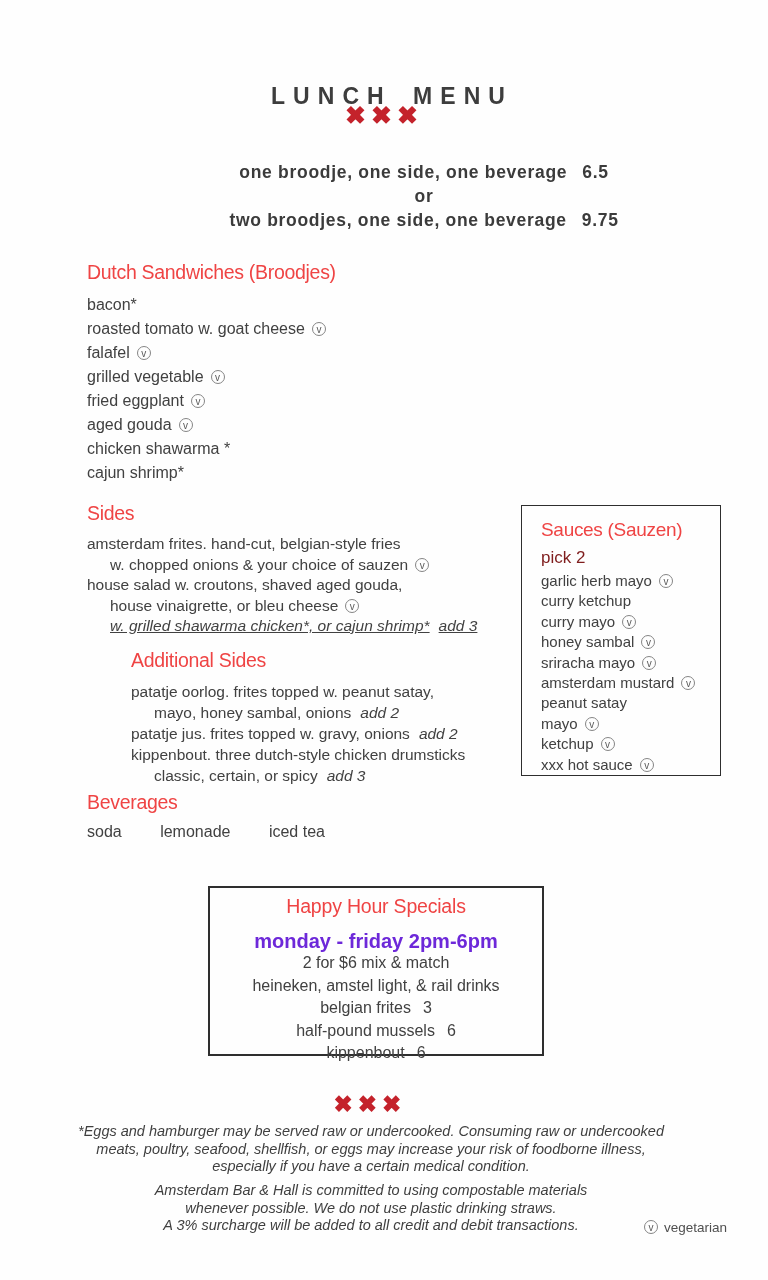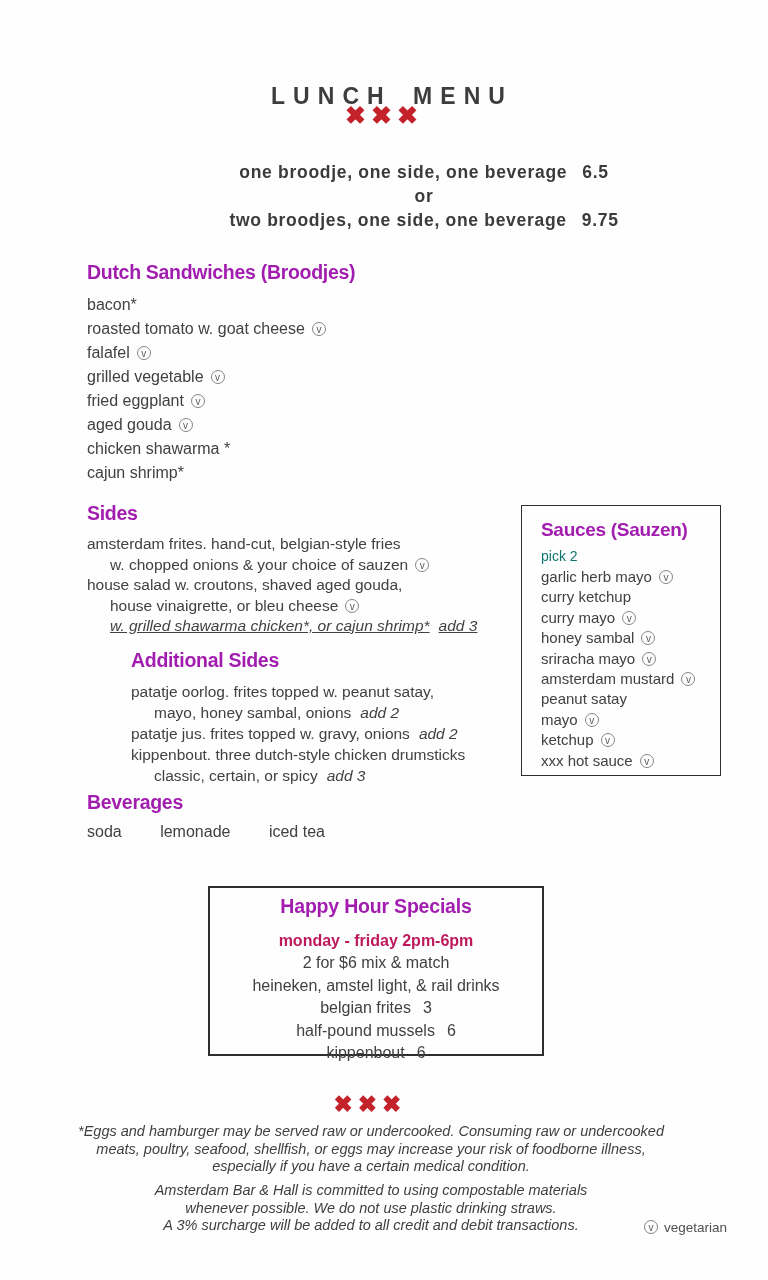--- a/index.html
+++ b/index.html
@@ -18,21 +18,21 @@
     font-size:25px;line-height:1;
   }
   .xxx-top{position:absolute;top:103px;left:0;width:768px;text-align:center;}
   .combo{
     position:absolute;top:160px;left:0;width:768px;text-align:center;
     font-size:17.5px;font-weight:700;color:#3b3b3b;line-height:24px;letter-spacing:0.7px;padding-left:40px;
   }
   .combo .price{margin-left:15px;}
   
   .red-h{
-    font-size:19.5px;font-weight:700;color:#a21caf;letter-spacing:-0.3px;
+    font-size:19.5px;font-weight:400;color:#ef4444;letter-spacing:-0.3px;
     margin:0 0 9px 0;
   }
   
   .sandwiches{position:absolute;top:261px;left:87px;width:600px;}
   .cols{display:flex;}
   .col{list-style:none;margin:0;padding:0;font-size:16px;line-height:24px;}
   .col-left{width:273px;}
   
   .lines{font-size:15.5px;line-height:20.5px;}
   .lines .ind{padding-left:23px;}
@@ -42,34 +42,34 @@
   .sides{position:absolute;top:502px;left:87px;width:440px;}
   .additional{position:absolute;top:649px;left:87px;width:460px;margin-left:44px;}
   .additional .lines{line-height:21px;}
   
   .sauces-box{
     position:absolute;left:521px;top:505px;width:200px;height:271px;
     border:1.5px solid #2e2e2e;box-sizing:border-box;background:#fefefe;
     padding:13px 8px 0 19px;
   }
   .sauces-box .red-h{font-size:19px;margin-bottom:7px;}
-  .sauces-note{font-size:14px;color:#0f766e;margin-bottom:3px;}
+  .sauces-note{font-size:17px;color:#7f1d1d;margin-bottom:3px;}
   .sauce-list{list-style:none;margin:0;padding:0;font-size:15px;line-height:20.4px;}
   
   .beverages{position:absolute;top:791px;left:87px;}
   .bev-row{font-size:16px;}
   .bev-row span + span{margin-left:34px;}
   
   .happy-box{
     position:absolute;left:208px;top:886px;width:336px;height:170px;
     border:2px solid #2e2e2e;box-sizing:border-box;text-align:center;
     padding-top:7px;background:#fefefe;
   }
   .happy-box .red-h{margin-bottom:12px;letter-spacing:-0.2px;}
-  .happy-sub{font-size:16px;font-weight:700;color:#be185d;line-height:22px;}
+  .happy-sub{font-size:20px;font-weight:700;color:#6d28d9;line-height:22px;}
   .happy-lines{font-size:16px;line-height:22.5px;color:#414141;}
   .happy-lines .price{margin-left:12px;}
   
   .xxx-footer{position:absolute;top:1093px;left:0;width:740px;text-align:center;font-size:23px;}
   .disclaimer{
     position:absolute;left:0;width:742px;text-align:center;
     font-size:14.5px;font-style:italic;color:#3f3f3f;line-height:17.5px;margin:0;
   }
   .disc-1{top:1123px;}
   .disc-2{top:1182px;}

